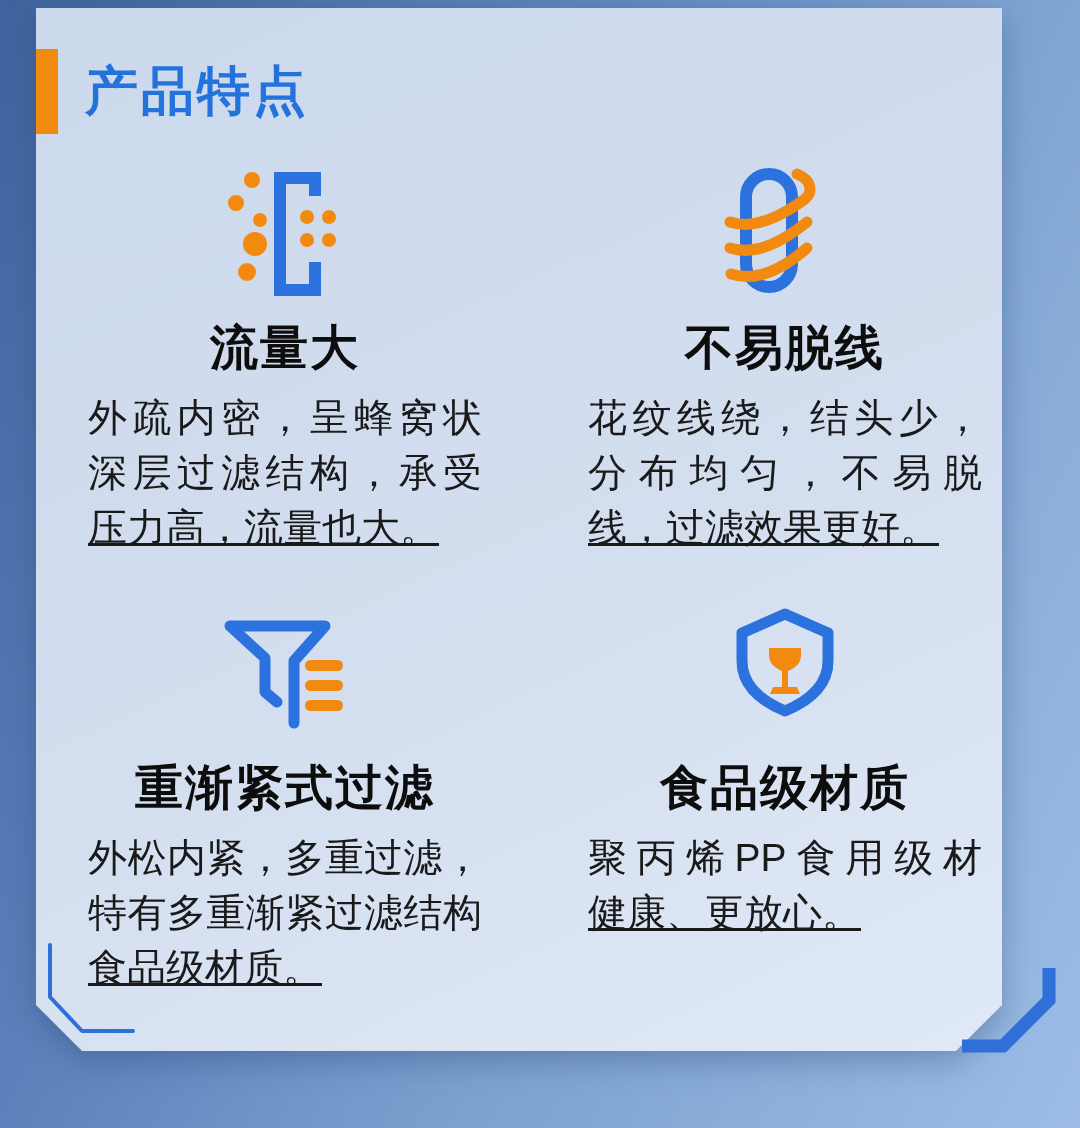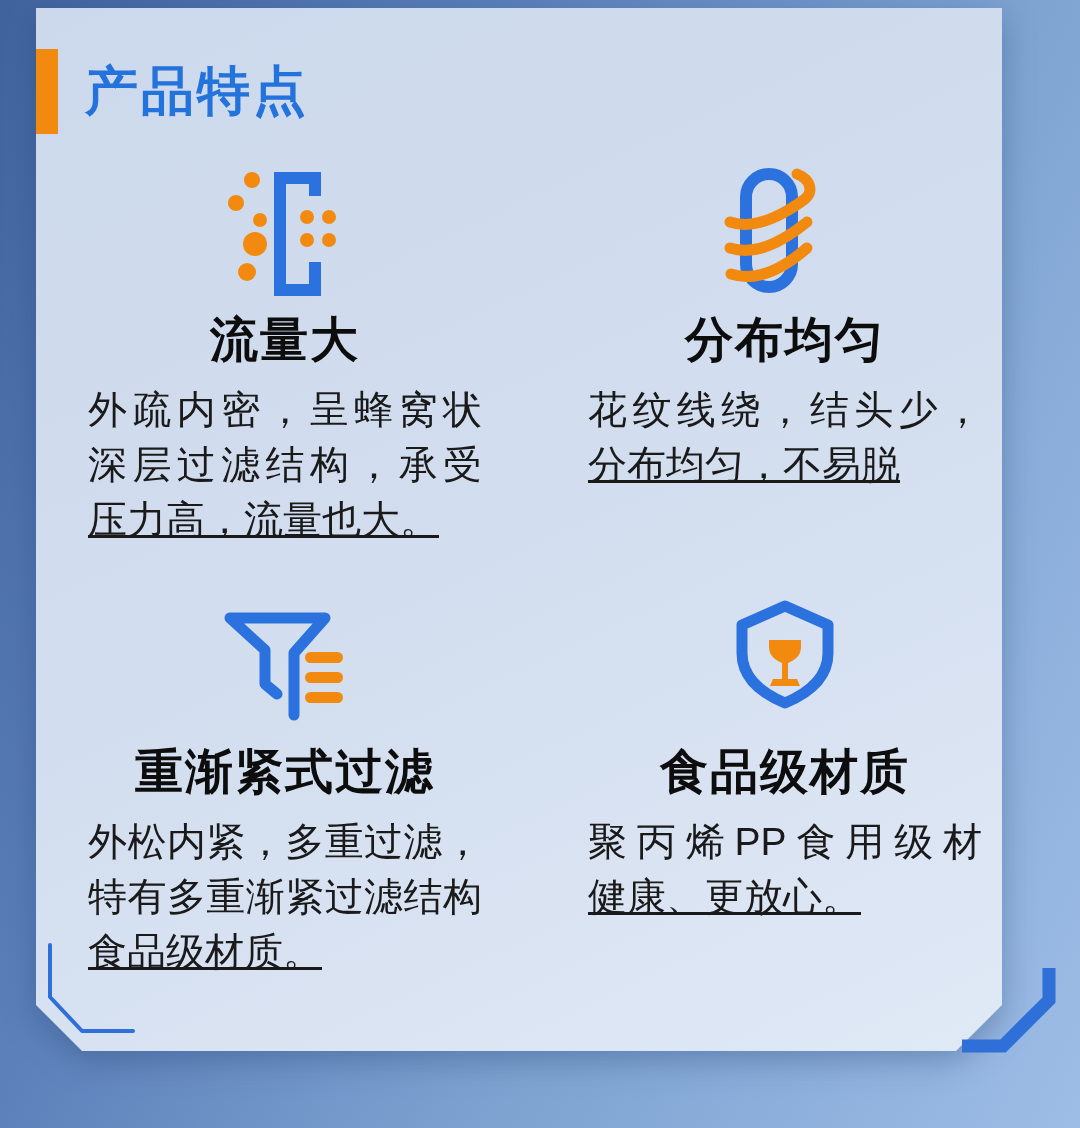--- a/index.html
+++ b/index.html
@@ -37,21 +37,21 @@
   
   .features{
     position:absolute; left:52px; top:158px; width:894px;
     display:grid; grid-template-columns:394px 394px;
     column-gap:106px; row-gap:51px;
   }
   .feature{ display:flex; flex-direction:column; align-items:center; }
   .icon-wrap{ width:132px; height:132px; }
   .icon-wrap svg{ width:132px; height:132px; display:block; }
   .feature-title{
-    margin-top:16px; font-size:48px; line-height:52px; font-weight:700;
+    margin-top:24px; font-size:48px; line-height:52px; font-weight:700;
     letter-spacing:2px; color:var(--title-text,#0d0d0d); text-align:center; white-space:nowrap;
   }
   .feature-desc{ margin-top:16px; width:100%; color:var(--body-text,#1a1a1a); }
   .feature-desc .line{
     display:block; font-size:39px; line-height:55px;
     text-align:justify; text-align-last:justify; white-space:nowrap;
   }
   .feature-desc .line:last-child{ text-align-last:left;text-decoration:underline; }
 
   
@@ -104,24 +104,25 @@
         <div class="icon-wrap">
           <svg viewBox="0 0 132 132">
             <rect class="st-blue" stroke-width="12" x="27" y="8" width="46" height="113" rx="23"></rect>
             <g class="st-orange" stroke-width="11" stroke-linecap="round">
               <path d="M11 56 C34 64 60 52 86 33 C94 26 93 14 78 8"></path>
               <path d="M11 82 C36 90 62 77 88 56"></path>
               <path d="M12 108 C37 116 64 103 88 82"></path>
             </g>
           </svg>
         </div>
-        <h2 class="feature-title">分布均匀</h2>
+        <h2 class="feature-title">不易脱线</h2>
         <p class="feature-desc">
           <span class="line">花纹线绕，结头少，</span>
           <span class="line">分布均匀，不易脱</span>
+          <span class="line">线，过滤效果更好。</span>
         </p>
       </section>
 
       <section class="feature">
         <div class="icon-wrap">
           <svg viewBox="0 0 132 132">
             <path class="st-blue" stroke-width="11" stroke-linecap="round" stroke-linejoin="round" d="M11 20 H106 L75 55 V117 M11 20 L46 52 V86 L58 96"></path>
             <g class="fl-orange">
               <rect x="86" y="54" width="38" height="11" rx="5.5"></rect>
               <rect x="86" y="74" width="38" height="11" rx="5.5"></rect>

